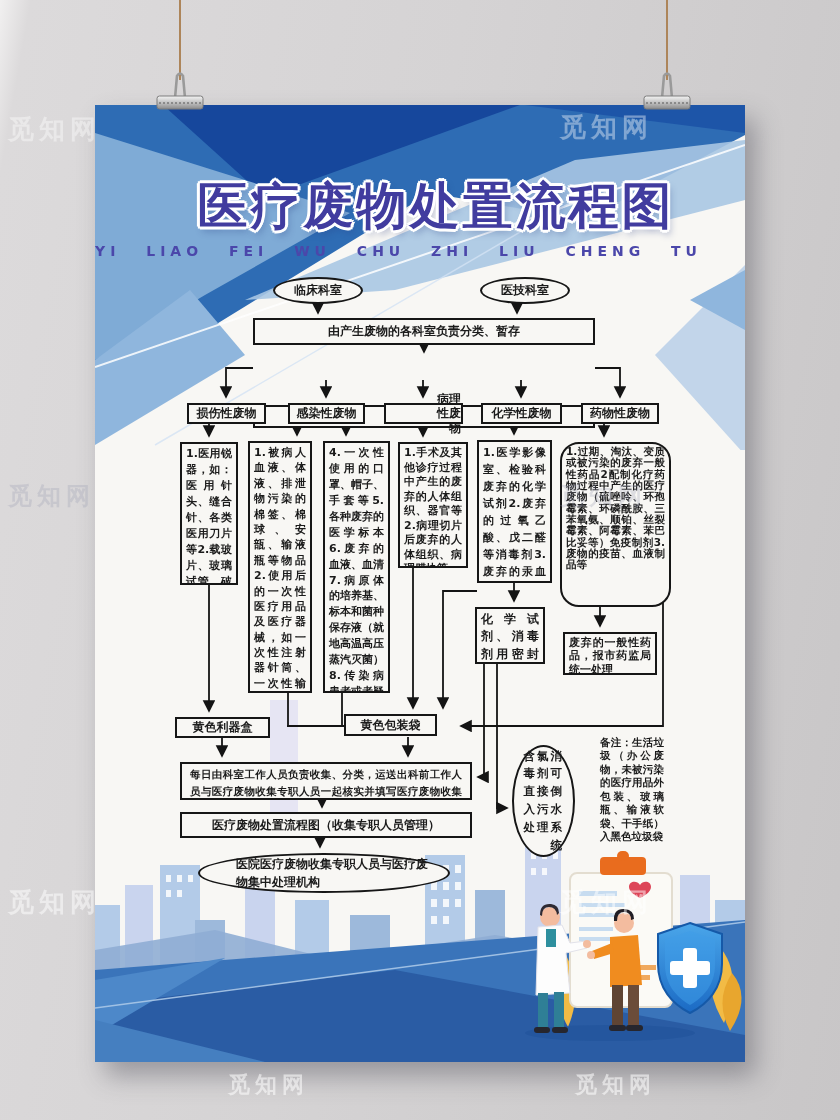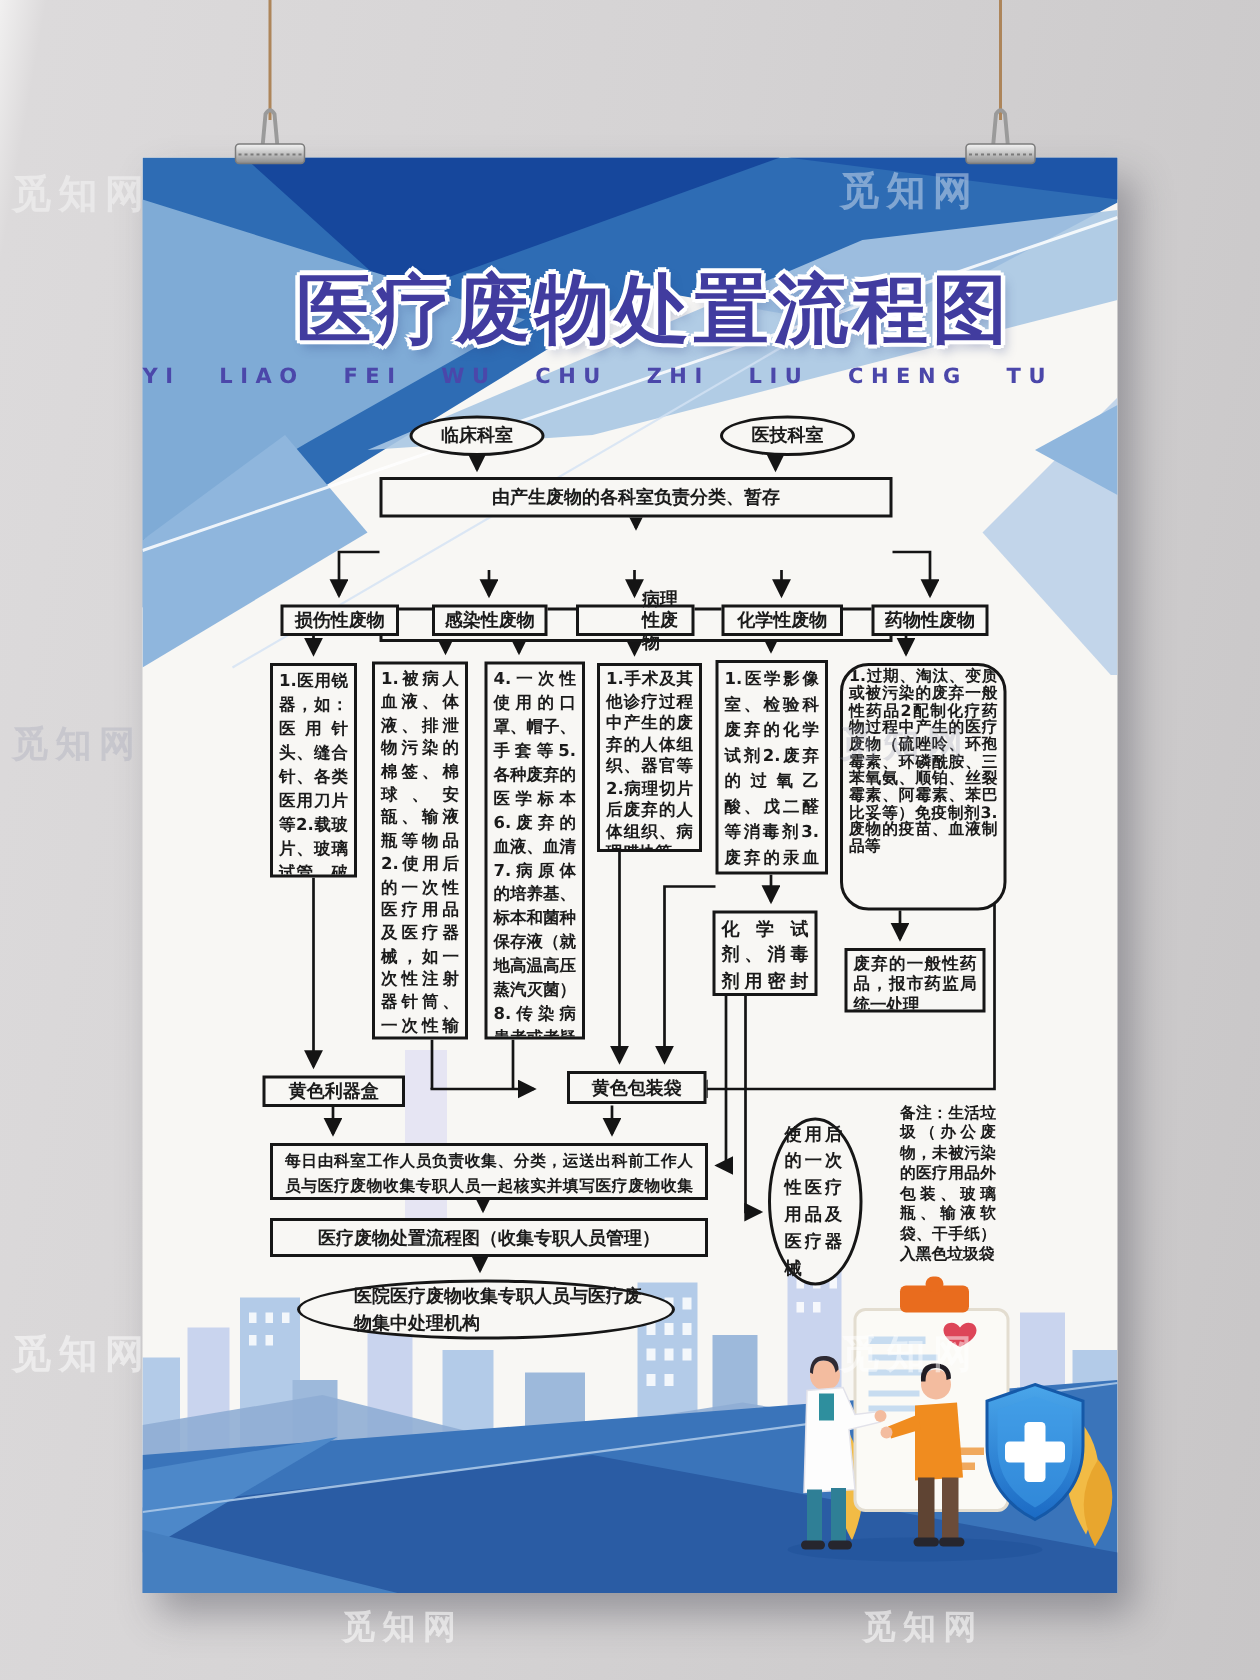--- a/index.html
+++ b/index.html
@@ -11,21 +11,21 @@
   .poster{position:absolute;left:95px;top:105px;width:650px;height:957px;background:#f8f7f4;
     box-shadow:10px 14px 24px rgba(70,70,80,.42);z-index:2;}
   svg.layer{position:absolute;pointer-events:none;}
   .title{position:absolute;left:95px;top:173px;width:650px;text-align:center;z-index:6;
     font-size:50px;font-weight:bold;letter-spacing:3px;color:#413c9f;
     text-shadow:-2px -2px 0 #fff,2px -2px 0 #fff,-2px 2px 0 #fff,2px 2px 0 #fff,0 3px 0 #fff,0 -3px 0 #fff,3px 0 0 #fff,-3px 0 0 #fff,3px 5px 7px rgba(40,60,130,.35);margin-left:16px;}
   .subtitle{position:absolute;left:95px;top:243px;width:650px;text-align:left;z-index:6;
     font-size:14px;font-weight:bold;color:#4b47aa;letter-spacing:5px;word-spacing:16px;}
   .nd{position:absolute;box-sizing:border-box;background:#f8f7f4;border:2px solid #161616;
     display:flex;align-items:center;justify-content:center;z-index:8;
-    font-size:12px;font-weight:bold;color:#1b1b1b;text-align:left;line-height:1.2;}
+    font-size:12px;font-weight:bold;color:#1b1b1b;text-align:right;line-height:1.2;}
   .nd.el{border-radius:50%;}
   .nd.det{display:block;text-align:justify;font-size:11px;padding:2px 4px;overflow:hidden;}
   .wm{position:absolute;z-index:9;font-weight:bold;letter-spacing:5px;pointer-events:none;}
   .ghost{position:absolute;background:rgba(206,206,240,.42);z-index:3;}
 </style>
 </head>
 <body>
 
 <div id="canvas">
 
@@ -238,28 +238,28 @@
   <div class="nd det" style="left:248px;top:441px;width:64px;height:252px;line-height:1.4;">1.被病人血液、体液、排泄物污染的棉签、棉球、安瓿、输液瓶等物品2.使用后的一次性医疗用品及医疗器械，如一次性注射器针筒、一次性输液器管路等3.纱布、引流棉条、导尿管以及各种敷料等</div>
   <div class="nd det" style="left:323px;top:441px;width:67px;height:252px;line-height:1.45;">4.一次性使用的口罩、帽子、手套等5.各种废弃的医学标本6.废弃的血液、血清7.病原体的培养基、标本和菌种保存液（就地高温高压蒸汽灭菌）8.传染病患者或者疑似传染病患者产生的生活垃圾</div>
   <div class="nd det" style="left:398px;top:442px;width:70px;height:126px;line-height:1.32;">1.手术及其他诊疗过程中产生的废弃的人体组织、器官等2.病理切片后废弃的人体组织、病理腊块等</div>
   <div class="nd det" style="left:477px;top:440px;width:75px;height:143px;line-height:1.55;">1.医学影像室、检验科废弃的化学试剂2.废弃的过氧乙酸、戊二醛等消毒剂3.废弃的汞血压计、温度计</div>
   <div class="nd det" style="left:560px;top:442px;width:111px;height:165px;line-height:1.08;font-size:10.5px;border-radius:19px;">1.过期、淘汰、变质或被污染的废弃一般性药品2配制化疗药物过程中产生的医疗废物（硫唑呤、环孢霉素、环磷酰胺、三苯氧氨、顺铂、丝裂霉素、阿霉素、苯巴比妥等）免疫制剂3.废物的疫苗、血液制品等</div>
 
   <div class="nd det" style="left:475px;top:607px;width:70px;height:57px;font-size:12px;line-height:1.45;">化学试剂、消毒剂用密封容器收集</div>
   <div class="nd det" style="left:563px;top:632px;width:94px;height:43px;line-height:1.22;">废弃的一般性药品，报市药监局统一处理</div>
 
   <div class="nd" style="left:175px;top:717px;width:95px;height:21px;">黄色利器盒</div>
-  <div class="nd" style="left:378px;top:714px;width:93px;height:22px;">黄色包装袋</div>
+  <div class="nd" style="left:344px;top:714px;width:93px;height:22px;">黄色包装袋</div>
 
   <div class="nd det" style="left:180px;top:762px;width:292px;height:38px;font-size:10.5px;line-height:1.6;padding:2px 8px;">每日由科室工作人员负责收集、分类，运送出科前工作人员与医疗废物收集专职人员一起核实并填写医疗废物收集登记表</div>
   <div class="nd" style="left:180px;top:812px;width:292px;height:26px;">医疗废物处置流程图（收集专职人员管理）</div>
 
   <div class="nd el" style="left:198px;top:853px;width:252px;height:40px;font-size:12px;justify-content:flex-start;text-align:left;padding:0 16px 0 36px;line-height:1.5;display:flex;">医院医疗废物收集专职人员与医疗废物集中处理机构</div>
 
-  <div class="nd el" style="left:512px;top:745px;width:63px;height:112px;font-size:11.5px;letter-spacing:2px;line-height:1.55;padding:0 9px;">使用后的一次性医疗用品及医疗器械</div>
+  <div class="nd el" style="left:512px;top:745px;width:63px;height:112px;font-size:11.5px;letter-spacing:2px;line-height:1.55;padding:0 9px;">含氯消毒剂可直接倒入污水处理系统</div>
 
   <div class="abs" style="left:600px;top:736px;width:64px;height:96px;z-index:8;font-size:10.5px;font-weight:bold;color:#1b1b1b;line-height:1.28;text-align:justify;">备注：生活垃圾（办公废物，未被污染的医疗用品外包装、玻璃瓶、输液软袋、干手纸）入黑色垃圾袋</div>
 
   <div class="wm" style="left:8px;top:112px;font-size:26px;color:rgba(255,255,255,.4);">觅知网</div>
   <div class="wm" style="left:560px;top:110px;font-size:26px;color:rgba(255,255,255,.4);">觅知网</div>
   <div class="wm" style="left:8px;top:480px;font-size:24px;color:rgba(150,155,175,.28);">觅知网</div>
   <div class="wm" style="left:560px;top:480px;font-size:24px;color:rgba(150,155,175,.28);">觅知网</div>
   <div class="wm" style="left:8px;top:885px;font-size:26px;color:rgba(255,255,255,.5);">觅知网</div>
   <div class="wm" style="left:560px;top:885px;font-size:26px;color:rgba(255,255,255,.5);">觅知网</div>
   <div class="wm" style="left:228px;top:1070px;font-size:22px;color:rgba(255,255,255,.55);">觅知网</div>

